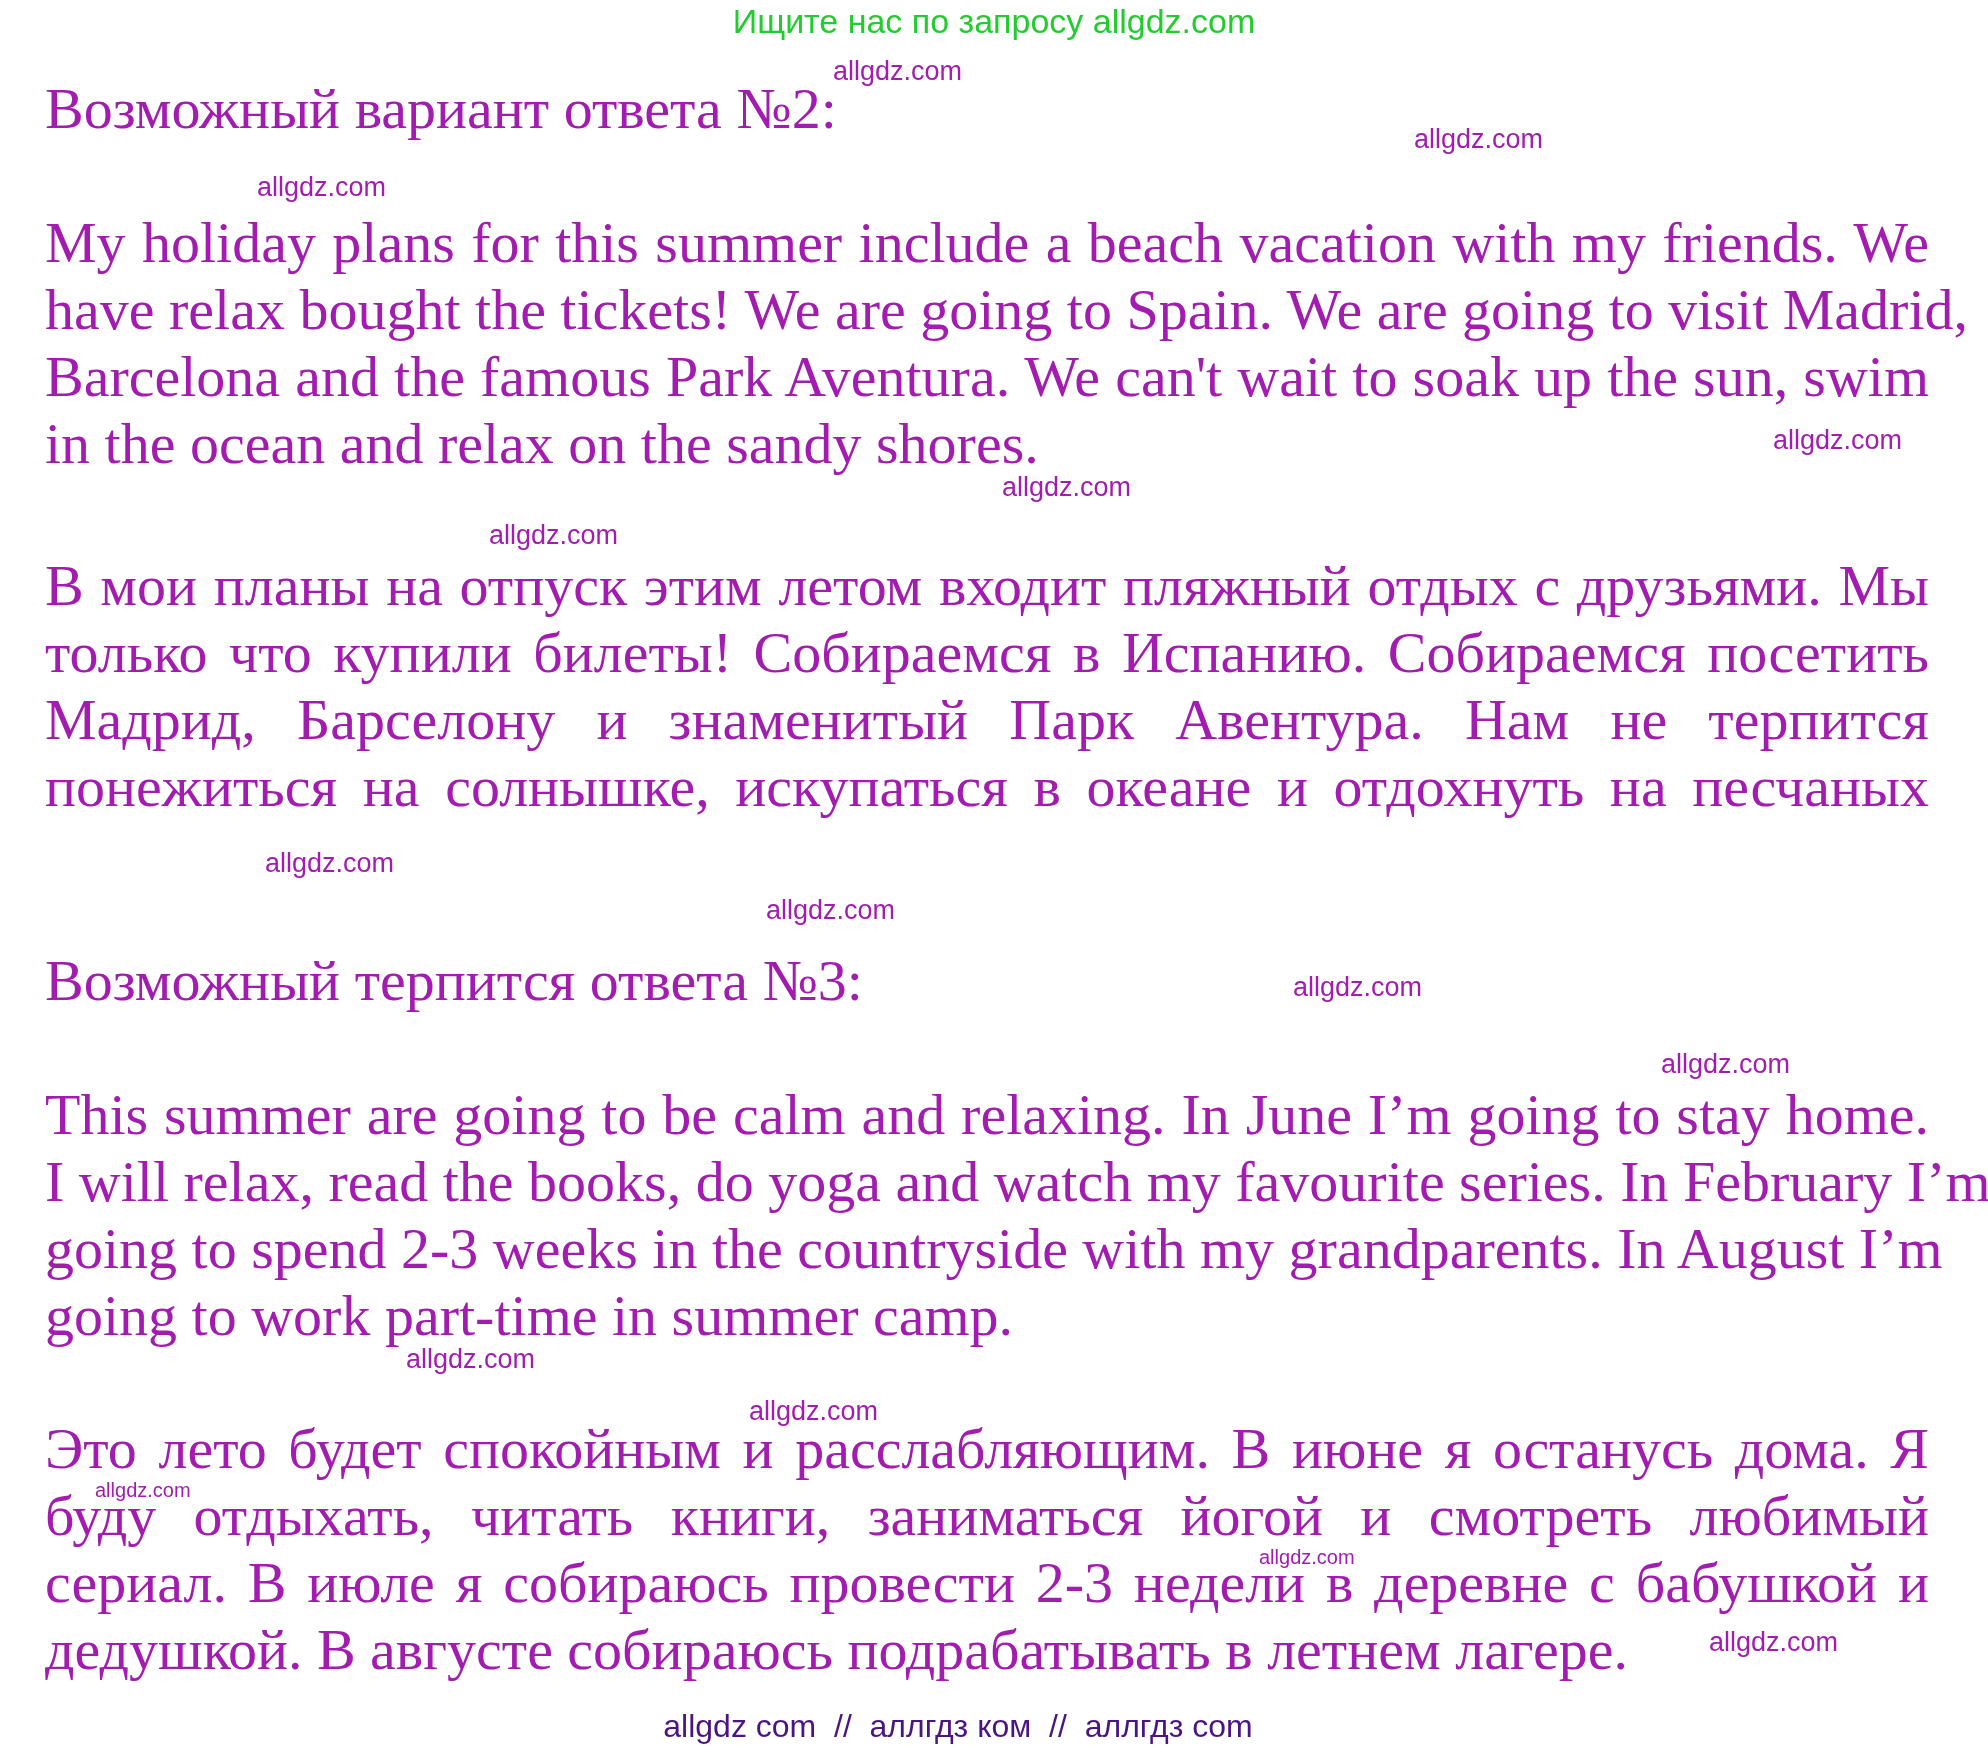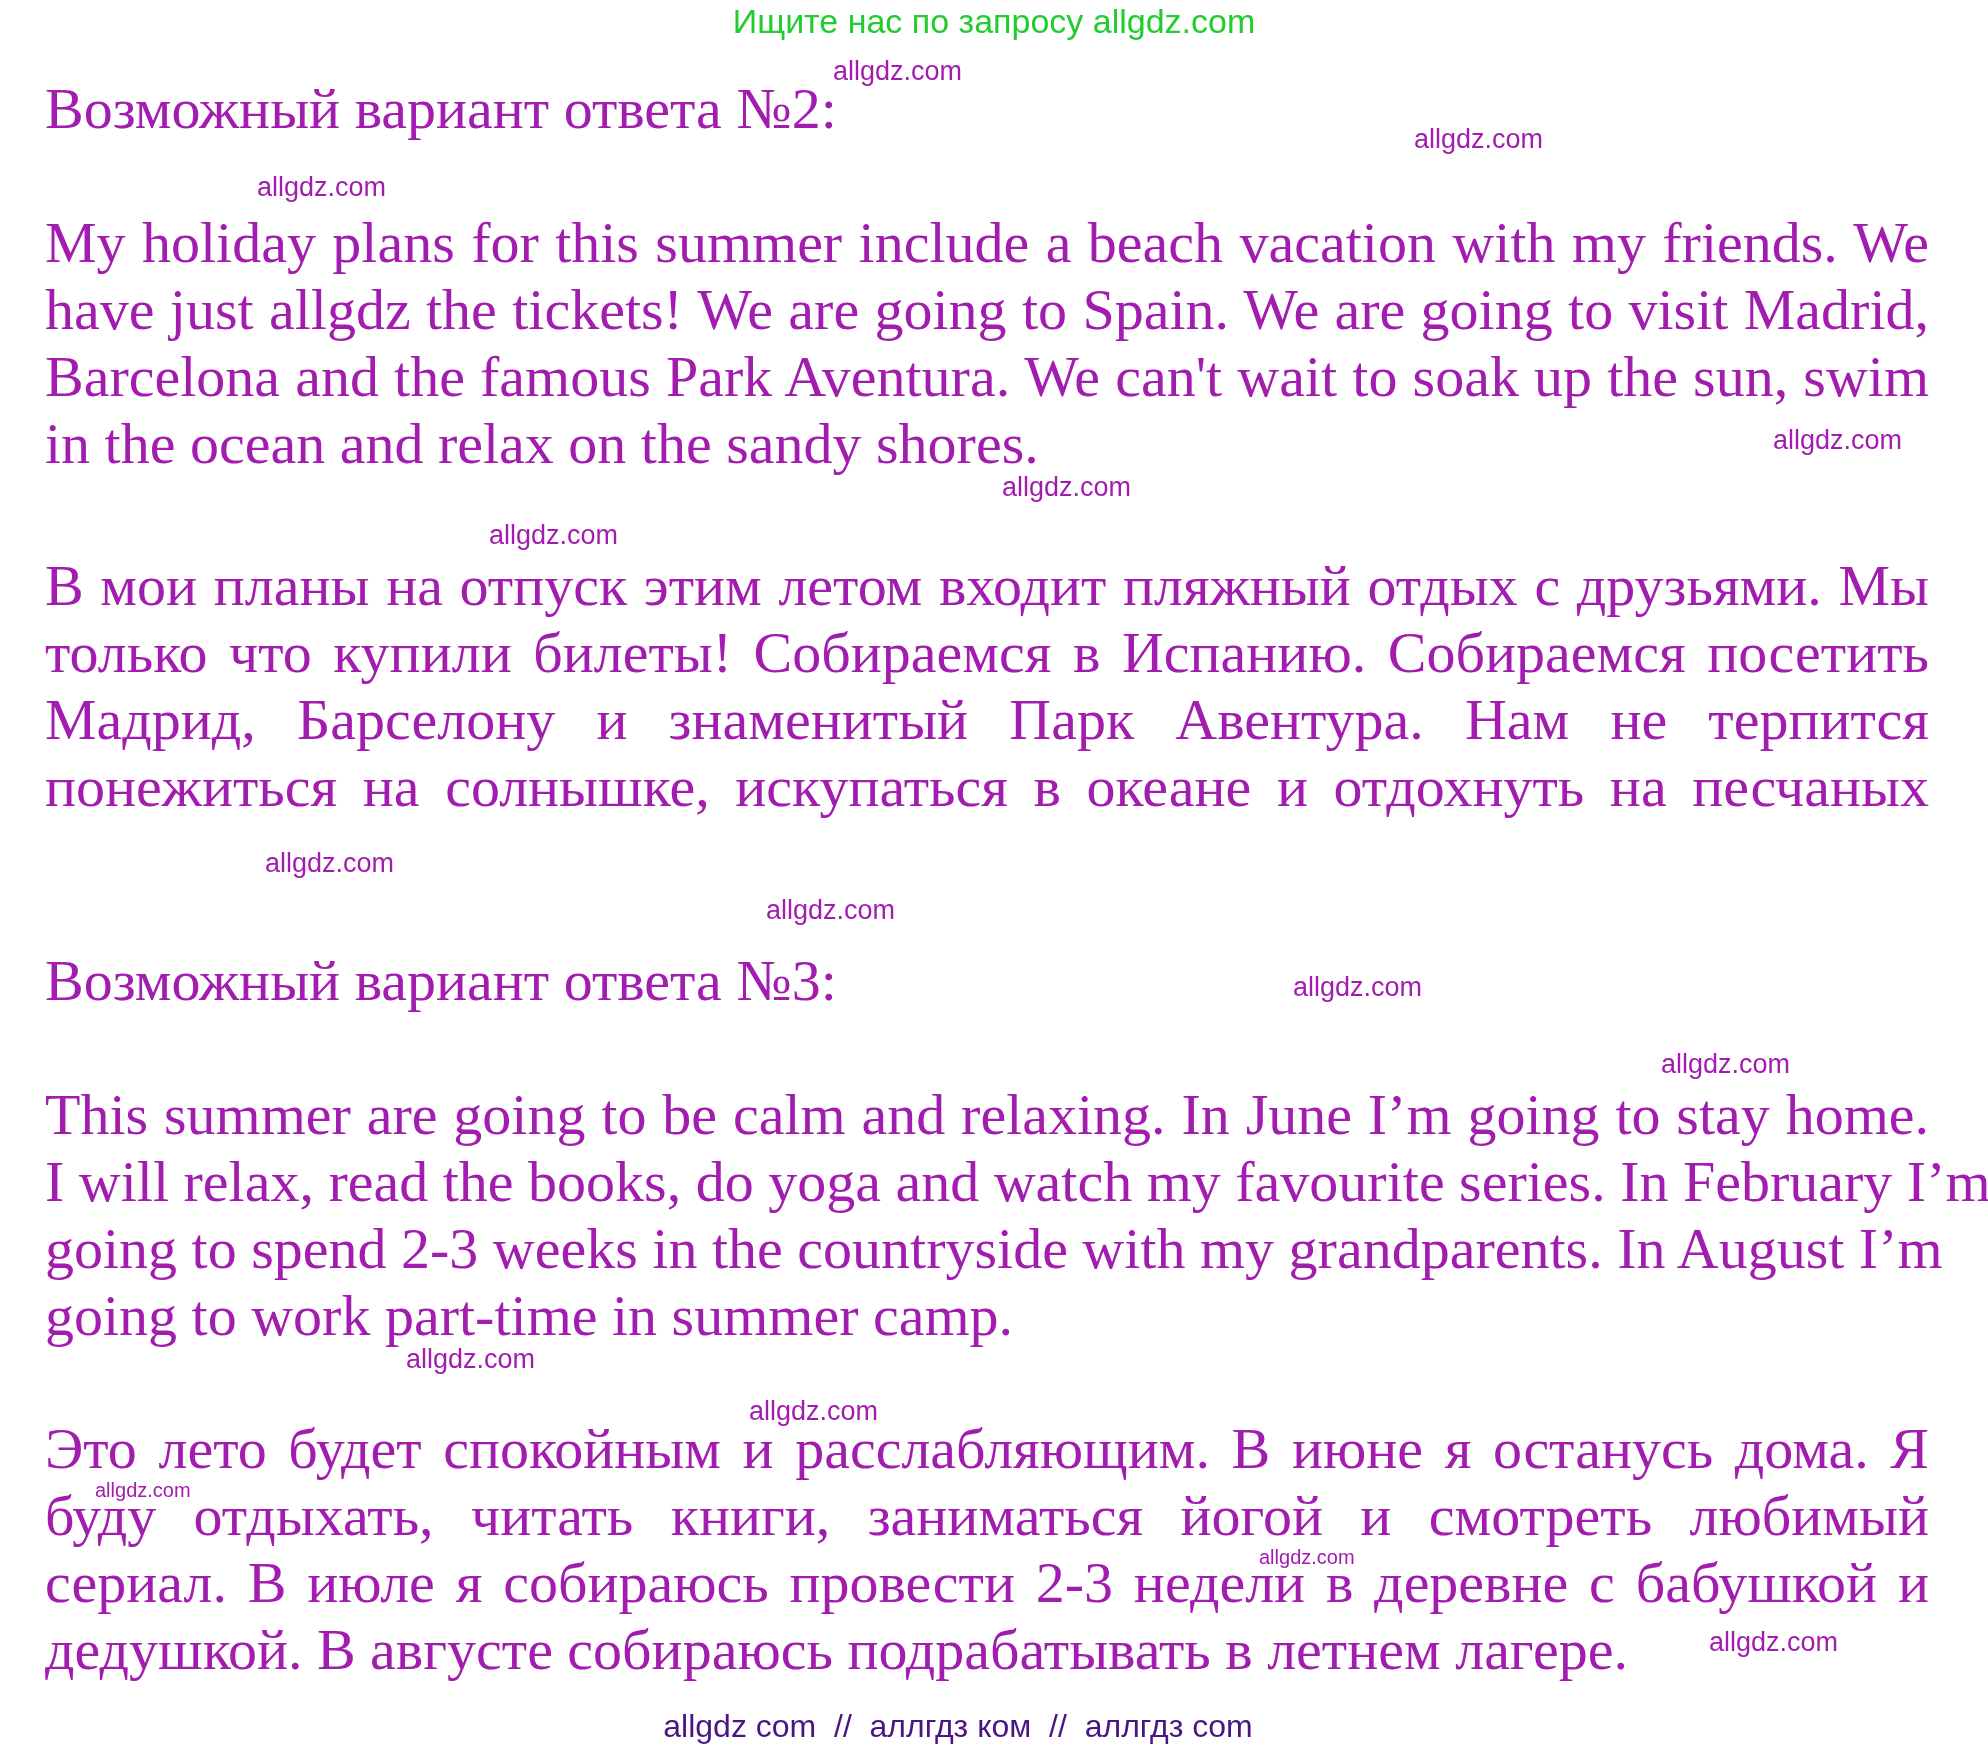--- a/index.html
+++ b/index.html
@@ -33,33 +33,33 @@
 </style>
 </head>
 <body>
 
 <div class="top-banner">Ищите нас по запросу allgdz.com</div>
 
 <div class="block heading" style="top:75px;">Возможный вариант ответа №2:</div>
 
 <div class="block" style="top:209px;">
   <span class="line">My holiday plans for this summer include a beach vacation with my friends. We</span>
-  <span class="line">have just allgdz the tickets! We are going to Spain. We are going to visit Madrid,</span>
+  <span class="line">have relax bought the tickets! We are going to Spain. We are going to visit Madrid,</span>
   <span class="line">Barcelona and the famous Park Aventura. We can't wait to soak up the sun, swim</span>
   <span class="line last">in the ocean and relax on the sandy shores.</span>
 </div>
 
 <div class="block" style="top:552px;">
   <span class="line">В мои планы на отпуск этим летом входит пляжный отдых с друзьями. Мы</span>
   <span class="line">только что купили билеты! Собираемся в Испанию. Собираемся посетить</span>
   <span class="line">Мадрид, Барселону и знаменитый Парк Авентура. Нам не терпится</span>
   <span class="line">понежиться на солнышке, искупаться в океане и отдохнуть на песчаных</span>
 </div>
 
-<div class="block heading" style="top:947px;">Возможный вариант ответа №3:</div>
+<div class="block heading" style="top:947px;">Возможный терпится ответа №3:</div>
 
 <div class="block" style="top:1081px;">
   <span class="line">This summer are going to be calm and relaxing. In June I’m going to stay home.</span>
   <span class="line">I will relax, read the books, do yoga and watch my favourite series. In February I’m</span>
   <span class="line">going to spend 2-3 weeks in the countryside with my grandparents. In August I’m</span>
   <span class="line last">going to work part-time in summer camp.</span>
 </div>
 
 <div class="block" style="top:1415px;">
   <span class="line">Это лето будет спокойным и расслабляющим. В июне я останусь дома. Я</span>

